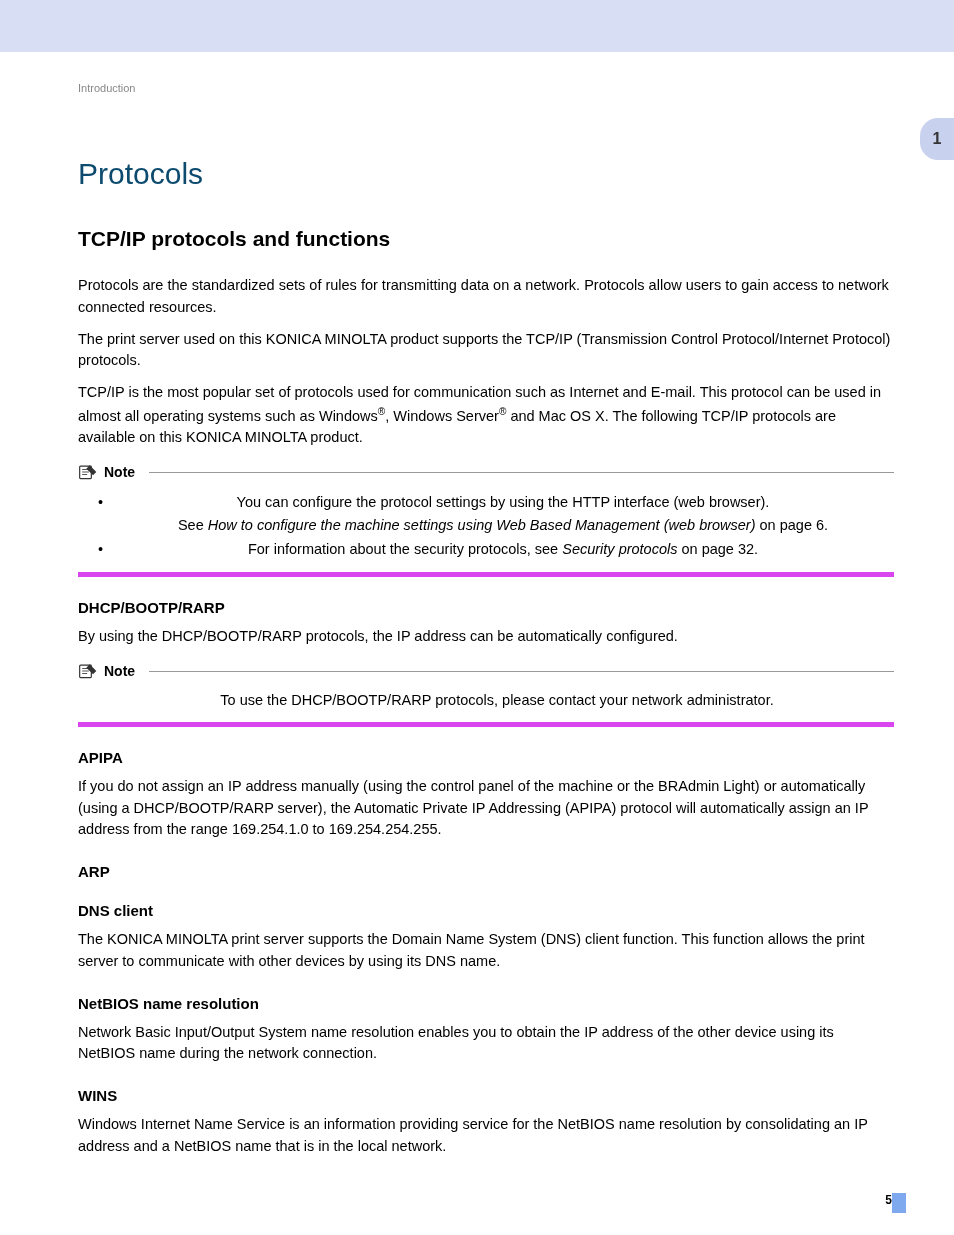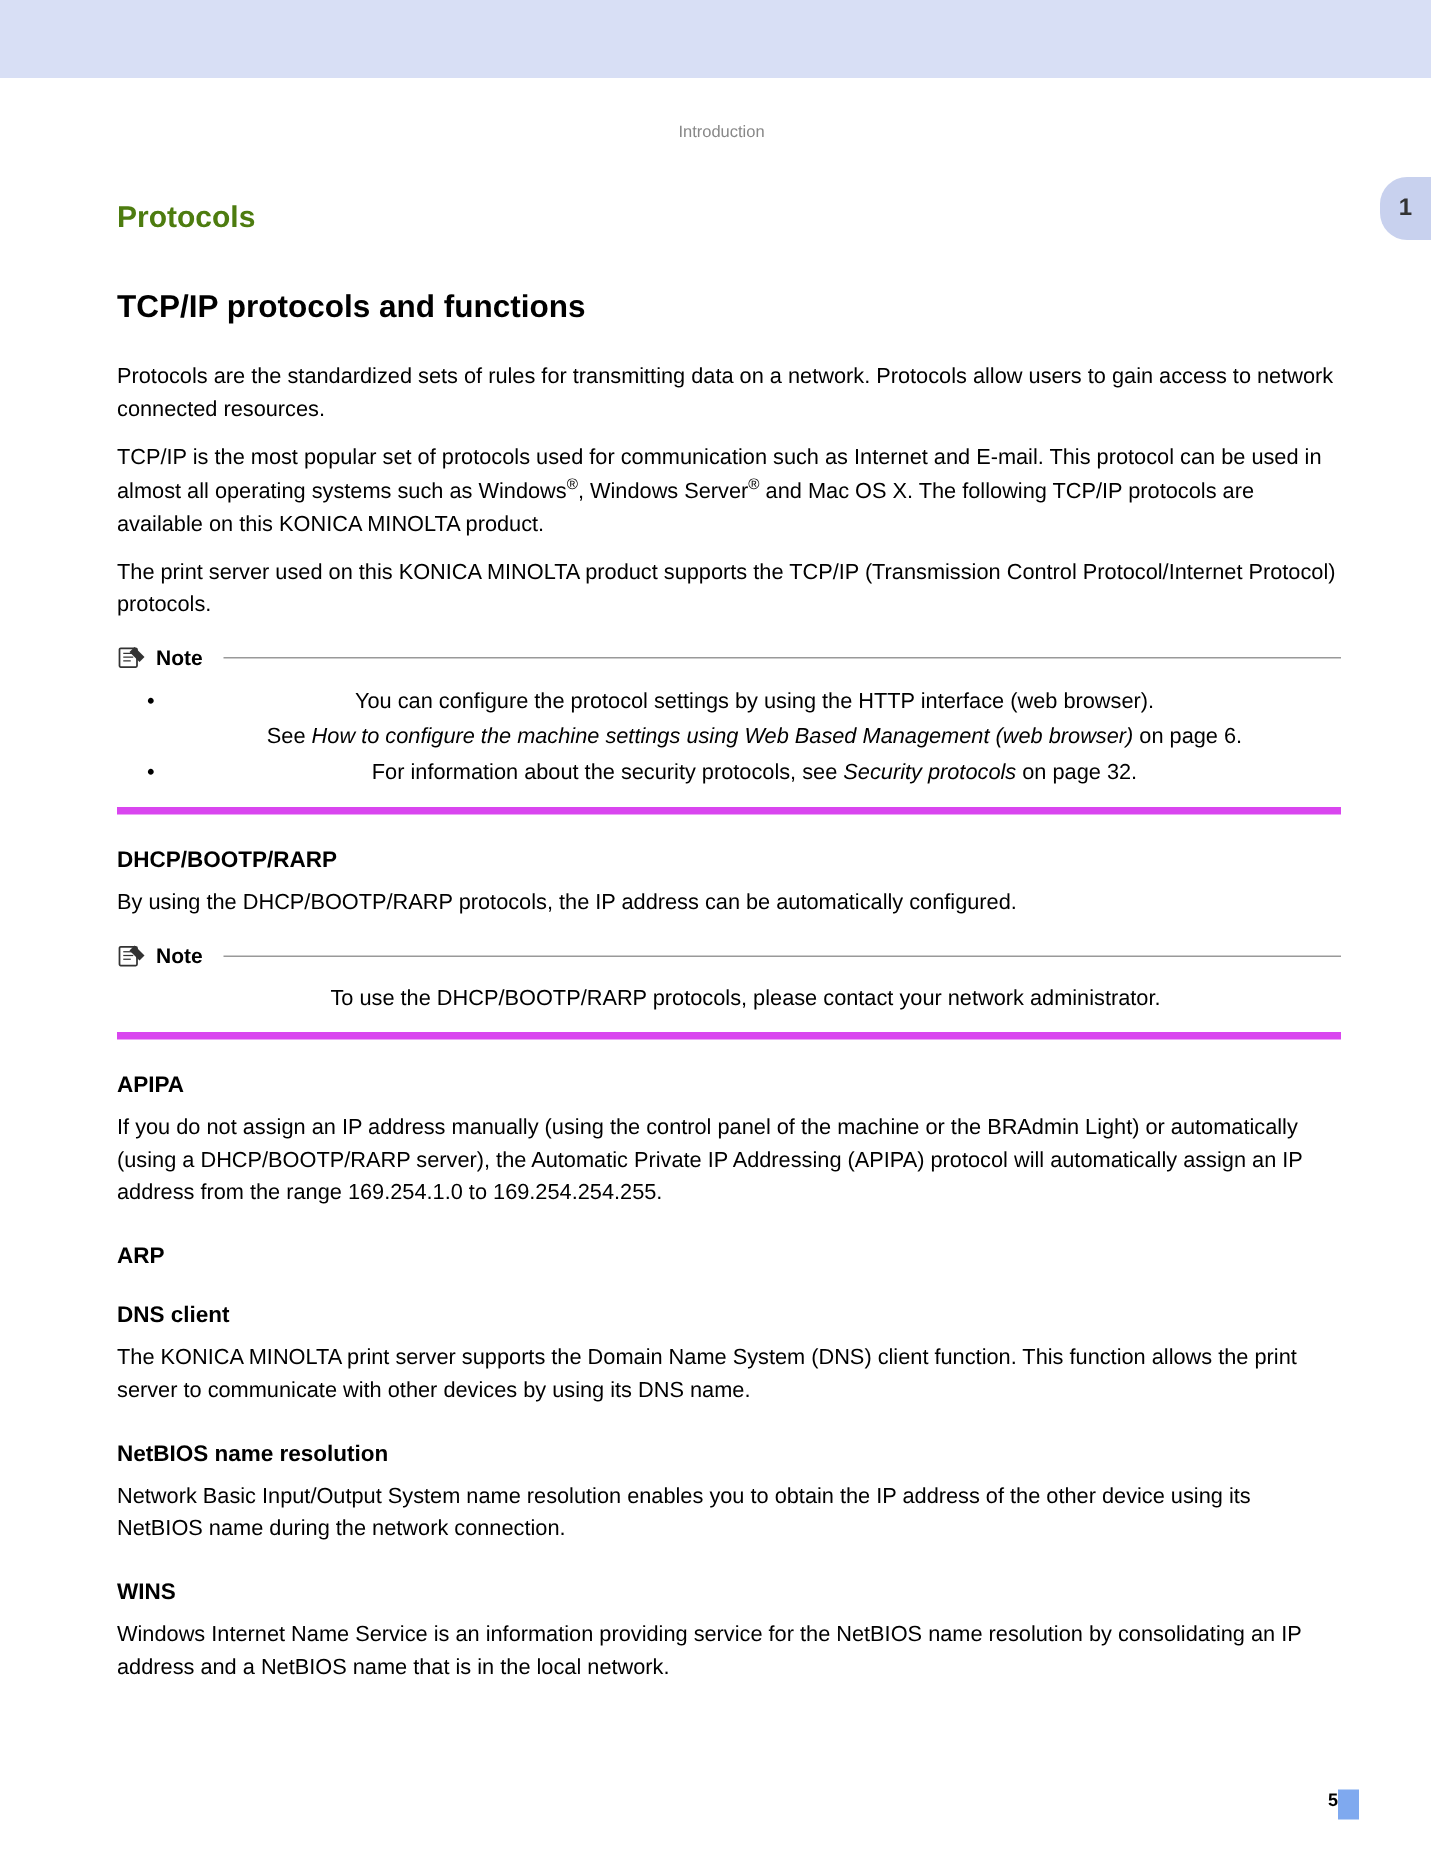--- a/index.html
+++ b/index.html
@@ -16,46 +16,46 @@
     .top-band {
       background: #d8dff5;
       height: 52px;
       width: 100%;
     }
     .content {
       padding: 30px 60px 40px 78px;
       position: relative;
     }
     .header-intro {
-      text-align: center;
+      text-align: left;
       font-size: 11px;
       color: #888;
-      margin-bottom: 40px;
+      margin-bottom: 63px;
       padding-right: 10px;
     }
     .chapter-tab {
       position: absolute;
       right: 0;
       top: 118px;
       background: #c8d1ee;
       width: 34px;
       height: 42px;
       border-radius: 18px 0 0 18px;
       display: flex;
       align-items: center;
       justify-content: center;
       font-weight: bold;
       font-size: 16px;
       color: #333;
     }
     h1 {
-      font-size: 20px;
-      font-weight: bold;
+      font-size: 30px;
+      font-weight: normal;
       margin-bottom: 36px;
-      color: #4d7c0f;
+      color: #0c4a6e;
     }
     h2 {
       font-size: 21px;
       font-weight: bold;
       margin-bottom: 24px;
       color: #000;
     }
     h3 {
       font-size: 15px;
       font-weight: bold;
@@ -163,24 +163,24 @@
   </div>
 
   <div class="content">
     <div class="header-intro">Introduction</div>
 
     <h1>Protocols</h1>
 
     <h2>TCP/IP protocols and functions</h2>
 
     <p class="body-text">Protocols are the standardized sets of rules for transmitting data on a network. Protocols allow users to gain access to network connected resources.</p>
+    <p class="body-text">The print server used on this KONICA MINOLTA product supports the TCP/IP (Transmission Control Protocol/Internet Protocol) protocols.</p>
     <p class="body-text">
       <span>TCP/IP is the most popular set of protocols used for communication such as Internet and E-mail. This protocol can be used in almost all operating systems such as Windows</span><sup>®</sup><span>, Windows Server</span><sup>®</sup><span> and Mac OS X. The following TCP/IP protocols are available on this KONICA MINOLTA product.</span>
     </p>
-    <p class="body-text">The print server used on this KONICA MINOLTA product supports the TCP/IP (Transmission Control Protocol/Internet Protocol) protocols.</p>
 
     <div class="note-block">
       <div class="note-header">
         <span class="note-icon">
           <svg viewBox="0 0 24 20">
             <rect x="2" y="3" width="14" height="15" rx="1" fill="none" stroke="#333" stroke-width="1.4"></rect>
             <line x1="5" y1="7" x2="13" y2="7" stroke="#333" stroke-width="1"></line>
             <line x1="5" y1="10" x2="13" y2="10" stroke="#333" stroke-width="1"></line>
             <line x1="5" y1="13" x2="11" y2="13" stroke="#333" stroke-width="1"></line>
             <path d="M14 2 L22 10 L18 14 L10 6 Z" fill="#333"></path>

